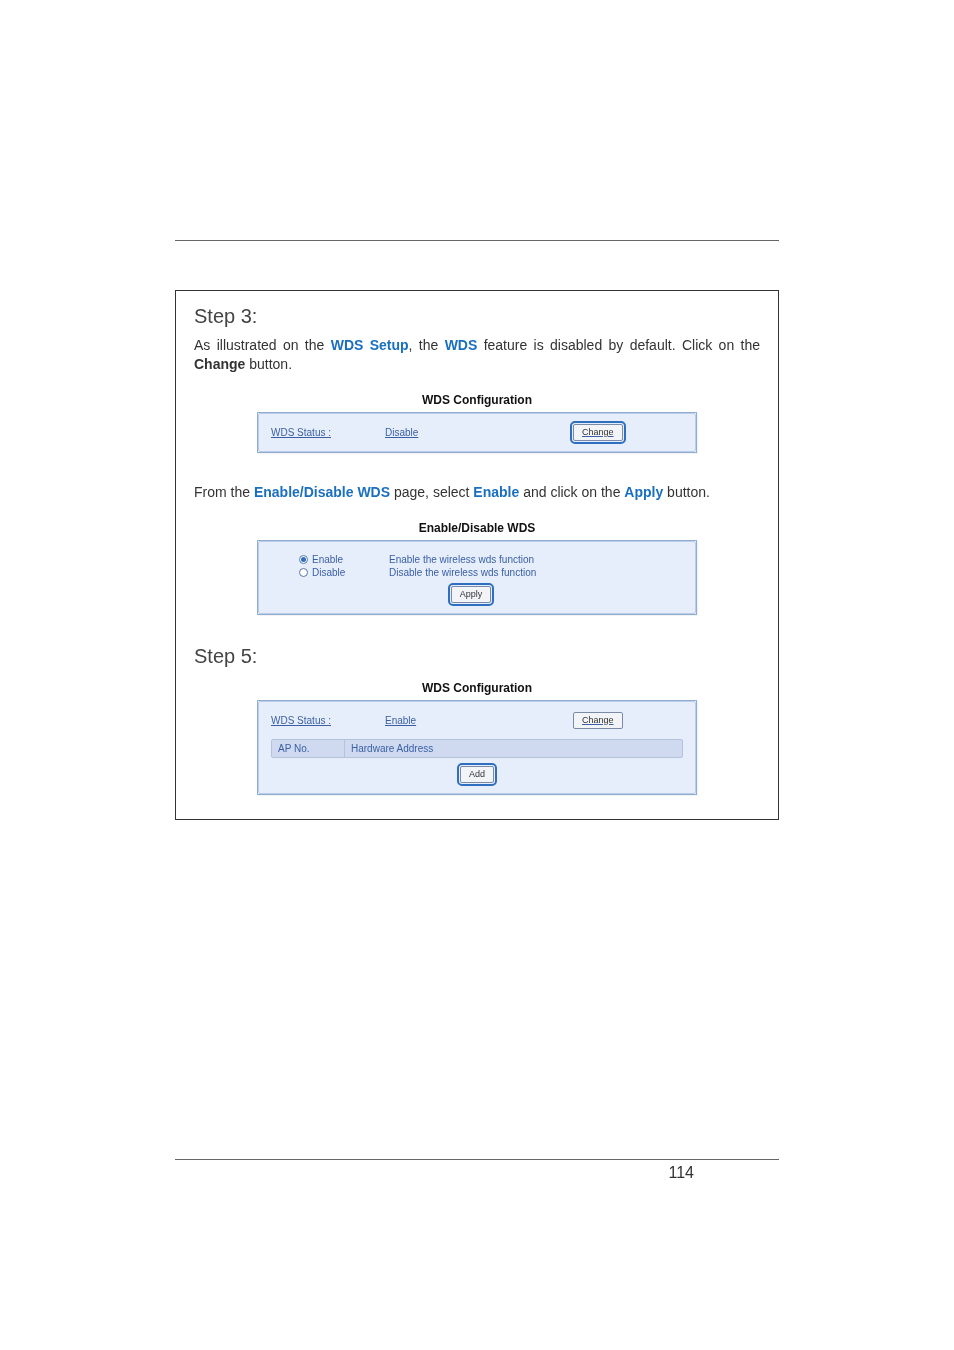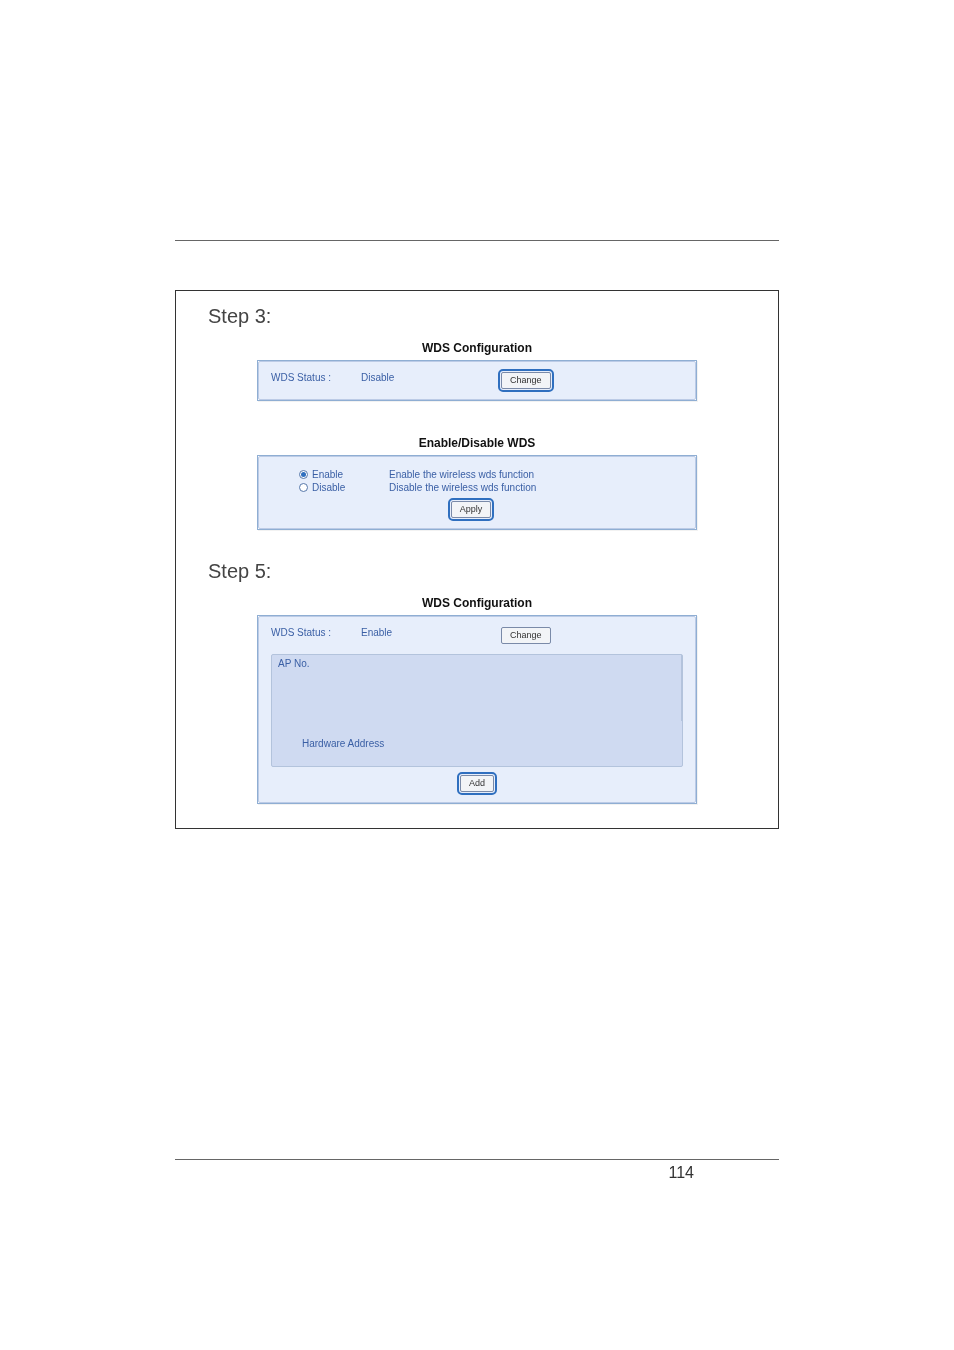--- a/index.html
+++ b/index.html
@@ -26,21 +26,21 @@
     background: #666;
   }
   .content-box {
     border: 1.5px solid #333;
     margin-top: 50px;
     padding: 14px 18px 18px 18px;
   }
   .step-heading {
     font-size: 20px;
     color: #444;
-    margin: 0 0 8px 14px;
+    margin: 0 0 8px 0;
     font-weight: normal;
   }
   .step-heading.first { margin-top: 0; }
   .step-para {
     font-size: 14px;
     color: #333;
     line-height: 1.35;
     margin: 0 0 14px 0;
     text-align: justify;
   }
@@ -66,24 +66,25 @@
   }
   .panel-body {
     background: #e7eefb;
     border: 1px solid #bccbe6;
     border-radius: 2px;
     padding: 10px 12px;
     position: relative;
   }
   .status-row {
     display: flex;
-    align-items: flex-start;
-    gap: 0;
+    align-items: center;
+    gap: 24px;
     color: #3a5fa5;
     font-size: 10px;
+    text-decoration: underline;
   }
   .status-label { flex: 0 0 90px; color: #3a5fa5; }
   .status-value { flex: 0 0 100px; color: #3a5fa5; }
   .btn {
     display: inline-block;
     font-size: 9px;
     padding: 1px 8px;
     background: #f2f4f7;
     border: 1px solid #7a8aa8;
     border-radius: 2px;
@@ -114,24 +115,23 @@
   }
   .apply-wrap { text-align: center; margin-top: 8px;}
   .table-header {
     display: flex;
     background: #cfdaf1;
     border: 1px solid #b3c3dc;
     border-radius: 2px;
     font-size: 10px;
     color: #3a5fa5;
     margin-top: 10px;
-    flex-direction: column;
   }
   .table-header .col1 { flex:0 0 60px; padding:3px 6px; border-right:1px solid #b3c3dc;}
-  .table-header .col2 { flex:1; padding:17px 6px;margin-left:24px;}
+  .table-header .col2 { flex:1; padding:3px 6px;}
   .add-wrap { text-align:center; margin-top:8px;}
   .bottom-rule {
     position: absolute;
     left: 175px;
     right: 175px;
     bottom: 190px;
     height: 1px;
     background: #666;
   }
   .page-number {
@@ -144,35 +144,41 @@
 </style>
 </head>
 <body>
 
 <div class="page">
   <div class="top-rule"></div>
 
   <div class="content-box">
 
     <h3 class="step-heading first">Step 3:</h3>
+    <p class="step-para">
+      <span>As illustrated on the </span><span class="blue-bold">WDS Setup</span><span>, the </span><span class="blue-bold">WDS</span><span> feature is disabled by default. Click on the </span><span class="black-bold">Change</span><span> button.</span>
+    </p>
 
     <div class="panel-wrap">
       <div class="panel-title">WDS Configuration</div>
       <div class="panel">
         <div class="panel-body">
           <div class="status-row">
             <span class="status-label">WDS Status :</span>
             <span class="status-value">Disable</span>
             <span style="flex:0 0 40px;"></span>
             <span class="btn btn-highlight">Change</span>
           </div>
         </div>
       </div>
     </div>
 
+    <p class="step-para">
+      <span>From the </span><span class="blue-bold">Enable/Disable WDS</span><span> page, select </span><span class="blue-bold">Enable</span><span> and click on the </span><span class="blue-bold">Apply</span><span> button.</span>
+    </p>
 
     <div class="panel-wrap">
       <div class="panel-title">Enable/Disable WDS</div>
       <div class="panel">
         <div class="panel-body" style="padding-left:40px;">
           <div class="radio-row">
             <span class="rcell">
               <span class="radio-dot selected"></span>
               <span>Enable</span>
             </span>

